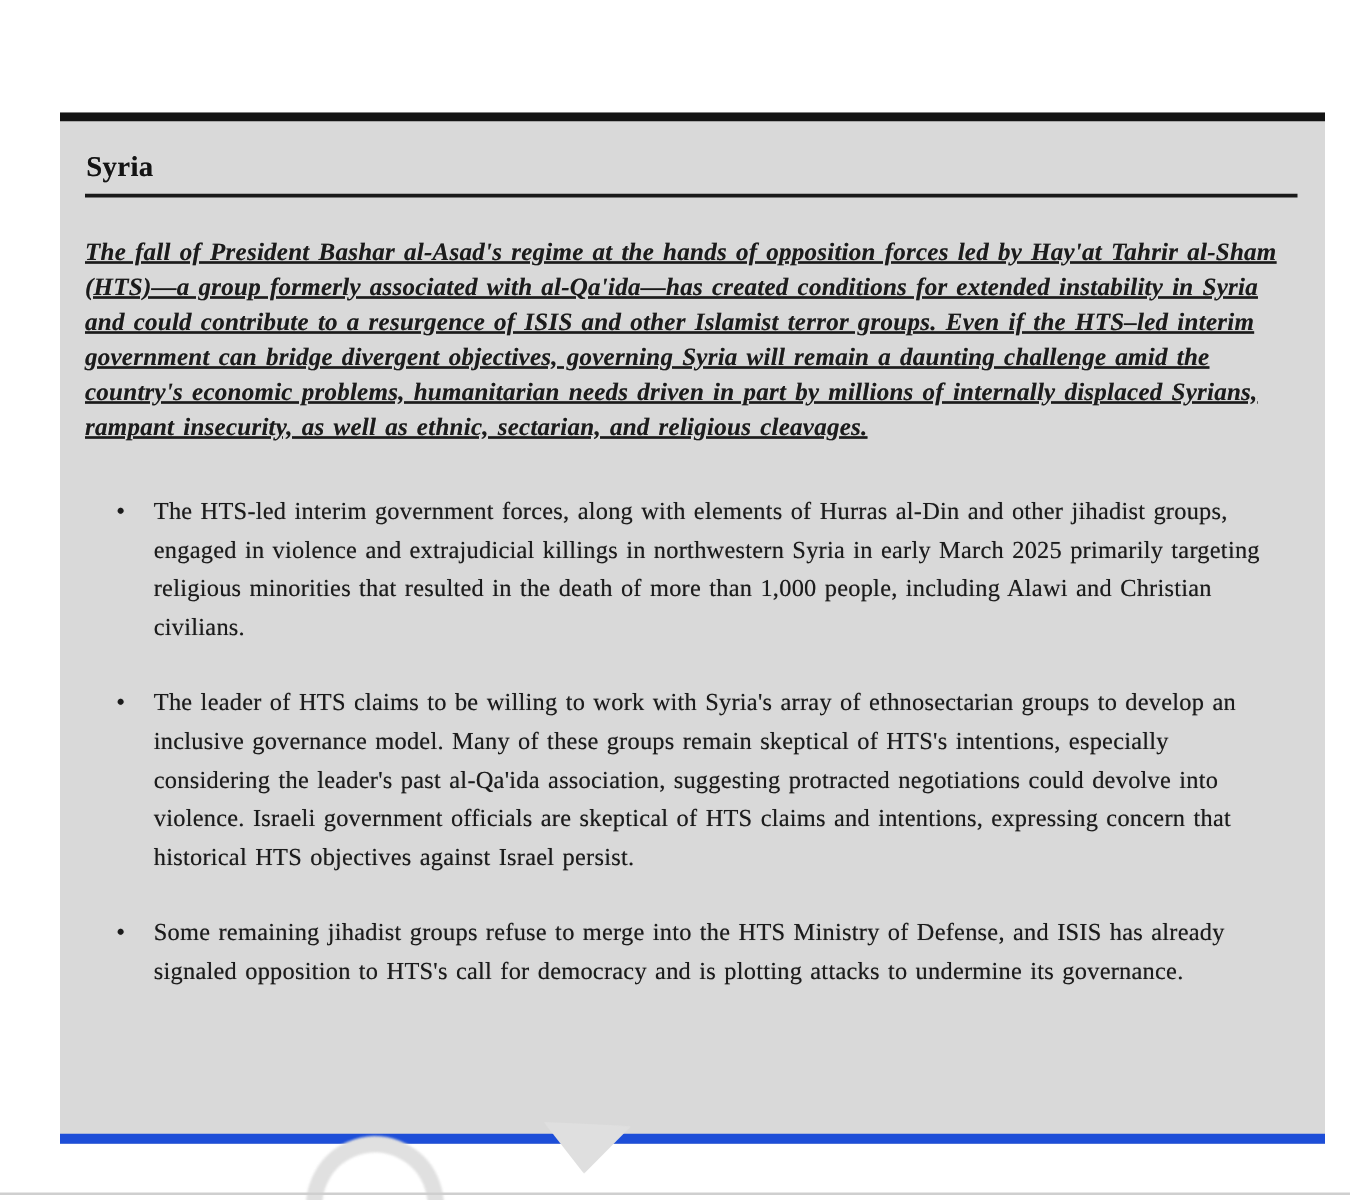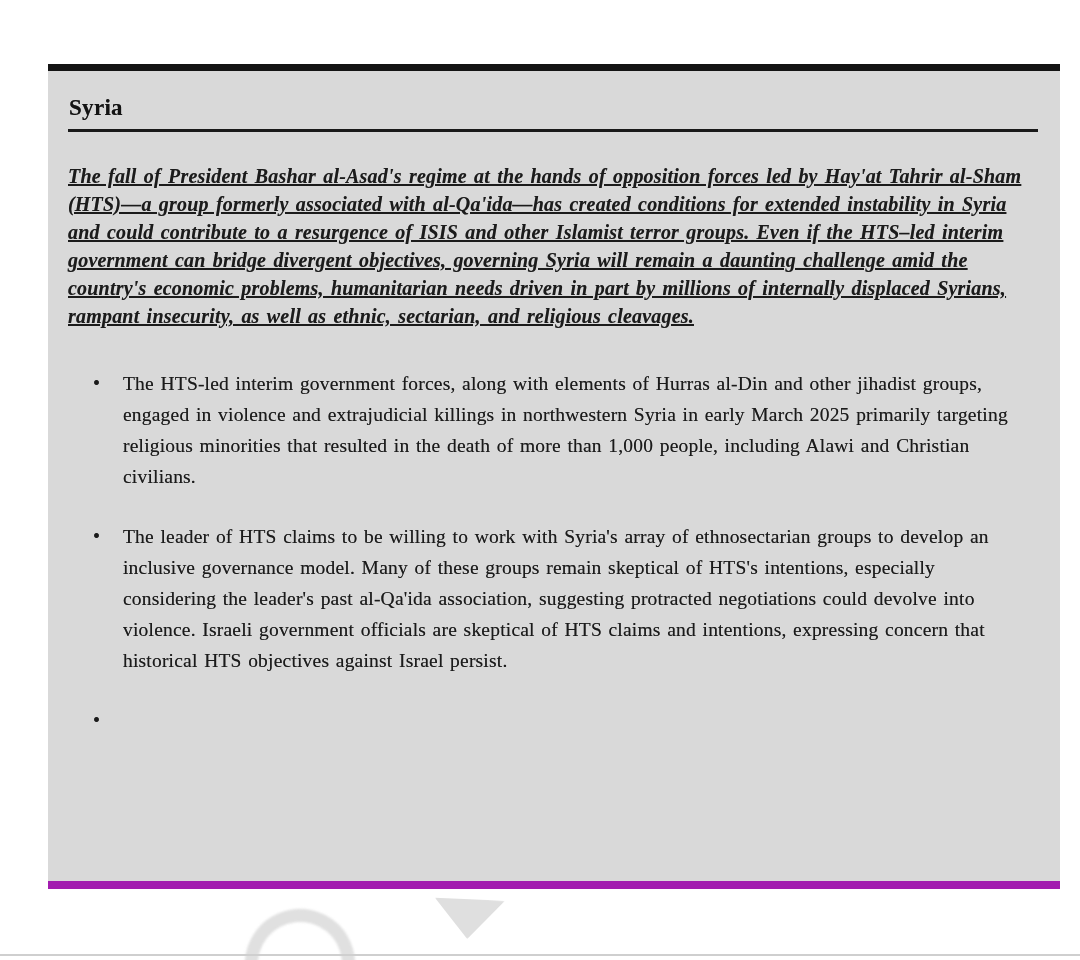--- a/index.html
+++ b/index.html
@@ -9,27 +9,27 @@
     height: 960px;
     background: #ffffff;
     overflow: hidden;
     font-family: "Liberation Serif", serif;
   }
 
   
   .panel {
     position: absolute;
     left: 48px;
-    top: 64px;
+    top: 90px;
     width: 1012px;
     height: 825px;
     box-sizing: border-box;
     background: #d9d9d9;
     border-top: 7px solid #141414;
-    border-bottom: 8px solid #a21caf;
+    border-bottom: 8px solid #1d4ed8;
     padding: 24px 22px 0 20px;
     filter: blur(0.35px);
     color: #1b1b1b;
   }
 
   .heading {
     font-size: 23px;
     font-weight: 700;
     letter-spacing: 0.3px;
     color: #141414;
@@ -122,20 +122,21 @@
       <li class="bullet">
         <span class="bullet-marker">•</span>
         <span>The HTS-led interim government forces, along with elements of Hurras al-Din and other jihadist groups, engaged in violence and extrajudicial killings in northwestern Syria in early March 2025 primarily targeting religious minorities that resulted in the death of more than 1,000 people, including Alawi and Christian civilians.</span>
       </li>
       <li class="bullet">
         <span class="bullet-marker">•</span>
         <span>The leader of HTS claims to be willing to work with Syria's array of ethnosectarian groups to develop an inclusive governance model. Many of these groups remain skeptical of HTS's intentions, especially considering the leader's past al-Qa'ida association, suggesting protracted negotiations could devolve into violence. Israeli government officials are skeptical of HTS claims and intentions, expressing concern that historical HTS objectives against Israel persist.</span>
       </li>
       <li class="bullet">
         <span class="bullet-marker">•</span>
+        <span>Some remaining jihadist groups refuse to merge into the HTS Ministry of Defense, and ISIS has already signaled opposition to HTS's call for democracy and is plotting attacks to undermine its governance.</span>
       </li>
     </ul>
 
   </div>
 
   <div class="wm-ring"></div>
   <div class="wm-wedge"></div>
   <div class="bottom-rule"></div>
 
 </div>

